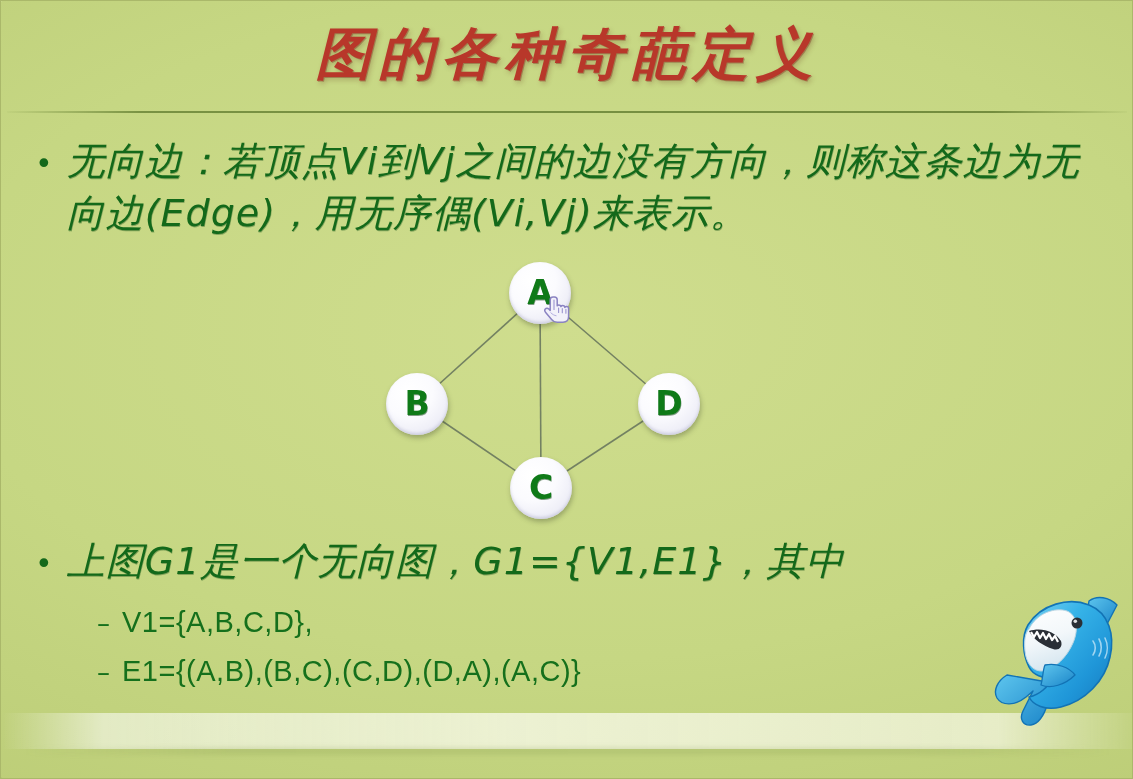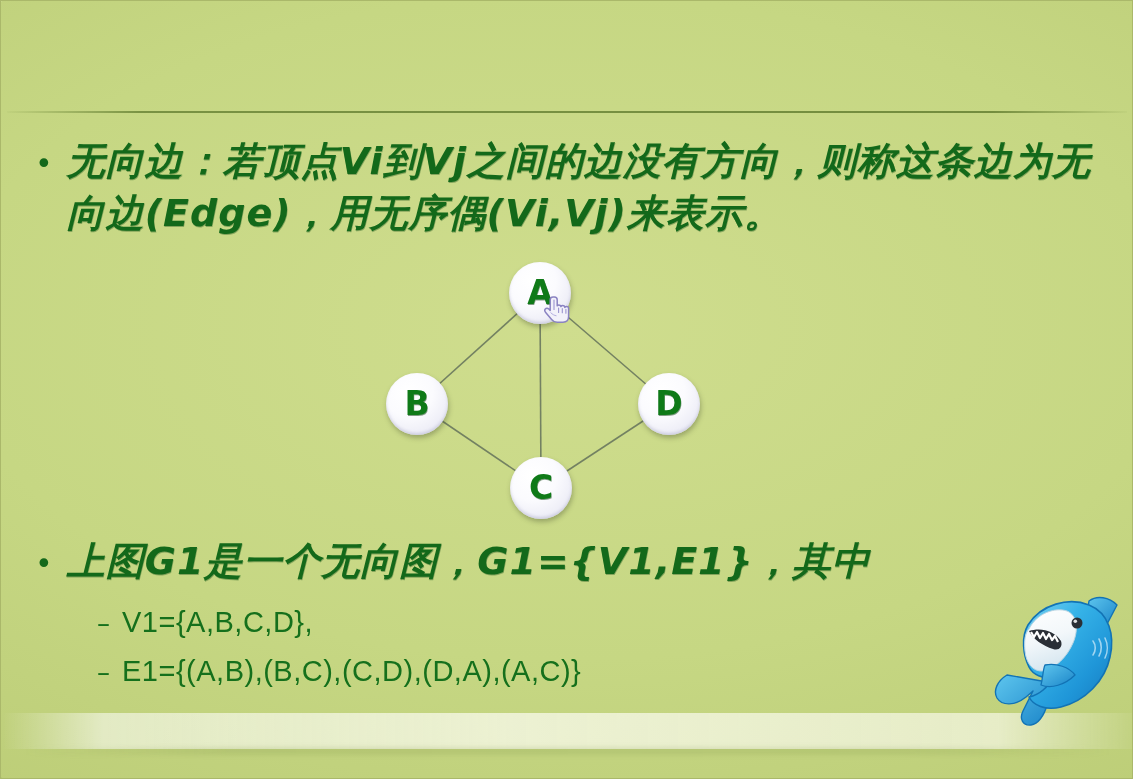--- a/index.html
+++ b/index.html
@@ -62,21 +62,21 @@
     flex: none;
     font-size: 30px;
     line-height: 1;
     color: #14691b;
     margin-right: 14px;
     margin-top: 14px;
   }
   .bullet .body {
     font-family: "DejaVu Sans", sans-serif;
     font-size: 38px;
-    font-weight: 700;
+    font-weight: 400;
     font-style: italic;
     line-height: 1.38;
     color: #13691a;
     text-shadow: 0.5px 0.5px 0 rgba(10,70,15,0.35);
     letter-spacing: 1px;
   }
 
   #bullet-edge { left: 34px; top: 134px; width: 1080px; }
   #bullet-edge .body { width: 1040px; }
 
@@ -179,20 +179,23 @@
     top: 582px;
     width: 140px;
     height: 145px;
   }
 </style>
 </head>
 <body>
 
 <div class="slide">
 
+  <div class="title-wrap">
+    <div class="slide-title">图的各种奇葩定义</div>
+  </div>
   <div class="title-rule"></div>
 
   <div class="bullet" id="bullet-edge">
     <span class="dot">•</span>
     <span class="body">无向边：若顶点Vi到Vj之间的边没有方向，则称这条边为无向边(Edge)，用无序偶(Vi,Vj)来表示。</span>
   </div>
 
   <div class="graph">
     <svg width="370" height="275" viewBox="0 0 370 275">
       <g stroke="#6f7d60" stroke-width="1.6" fill="none" opacity="0.95">

